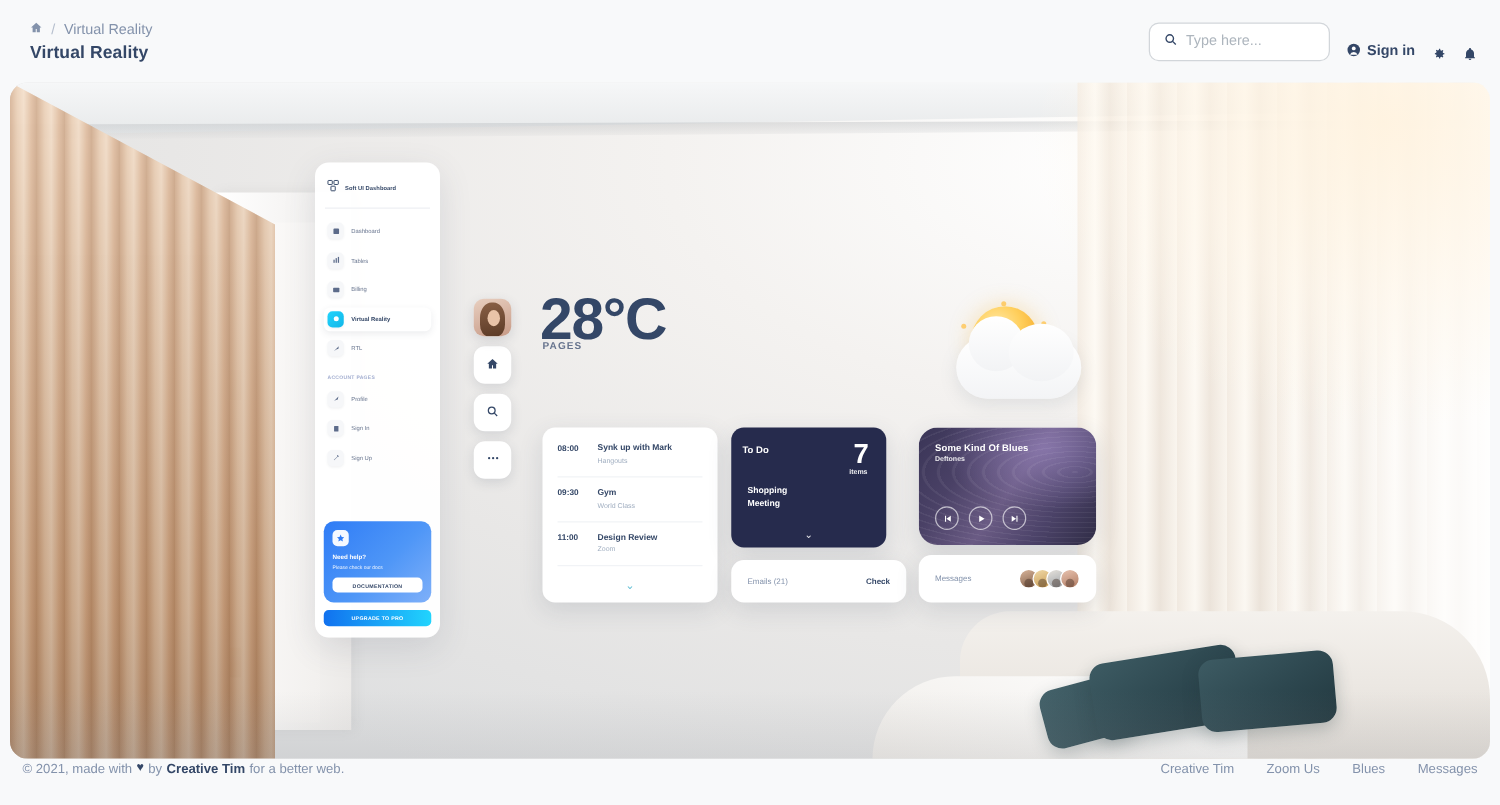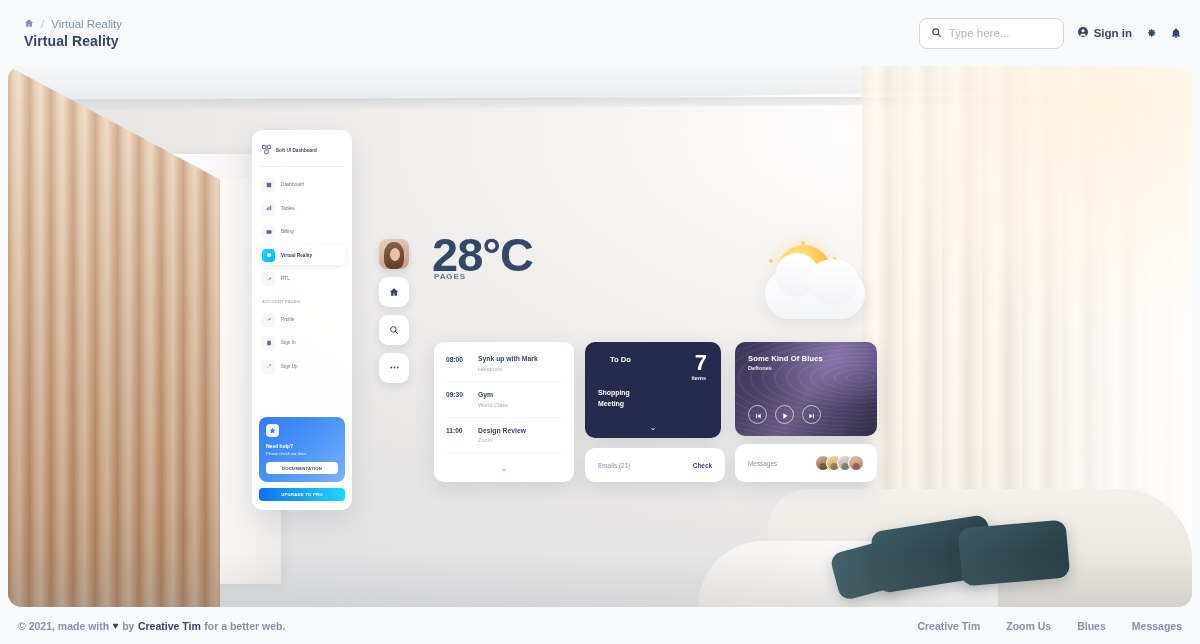--- a/index.html
+++ b/index.html
@@ -14,21 +14,21 @@
   
   .topnav{
     height:66px; padding:0 18px;
     display:flex; align-items:center; justify-content:space-between;
   }
   .nav-left{ display:flex; flex-direction:column; gap:3px; padding-left:6px; }
   .breadcrumb{ display:flex; align-items:center; gap:7px; font-size:11.5px; color:#8392ab; }
   .breadcrumb .sep{ color:#b6bfce; }
   .crumb-link{ color:#8392ab; }
   .page-title{ font-size:14px; font-weight:bold; color:#344767; letter-spacing:.1px; }
-  .nav-right{ display:flex; align-items:center; gap:13px; }
+  .nav-right{ display:flex; align-items:flex-end; gap:13px; }
 
   .search-box{
     width:145px; height:31px; border:1px solid #d2d6da; border-radius:8px;
     background:#fff; display:flex; align-items:center; gap:7px; padding:0 11px;
   }
   .search-box input{
     border:none; outline:none; font-size:11.5px; color:#8392ab;
     font-family:"Liberation Sans", sans-serif; background:transparent; width:100%;
   }
   .search-box input::placeholder{ color:#adb5bd; }
@@ -234,43 +234,43 @@
   }
   .sched-row{ display:flex; gap:10px; align-items:flex-start; padding-bottom:9px; margin-bottom:9px;
     border-bottom:1px solid #f1f3f6; }
   .sched-row:last-of-type{ border-bottom:none; }
   .sched-time{ font-size:6.6px; color:#344767; font-weight:bold; width:22px; flex:none; padding-top:.5px; }
   .sched-title{ font-size:6.8px; color:#344767; font-weight:bold; line-height:1.3; }
   .sched-sub{ font-size:5.6px; color:#a0aec0; margin-top:2px; }
   .sched-chev{ position:absolute; left:0; right:0; bottom:9px; text-align:center; color:#5dbdd4; font-size:9px; }
 
   .todo-card{
-    left:585px; top:342px; width:136px; height:96px;
-    background:#262b4d; color:#fff; padding:13px 25px;
+    left:585px; top:342px; width:124px; height:96px;
+    background:#262b4d; color:#fff; padding:13px 9px;
   }
   .todo-title{ font-size:7.6px; font-weight:bold; }
   .todo-num{ position:absolute; right:14px; top:10px; font-size:22px; font-weight:bold; line-height:1; }
   .todo-items-lbl{ position:absolute; right:15px; top:33px; font-size:5.6px; font-weight:bold; opacity:.92; }
   .todo-list{ position:absolute; left:13px; top:47px; display:flex; flex-direction:column; gap:4px; }
   .todo-li{ font-size:6.9px; font-weight:bold; }
   .todo-chev{ position:absolute; left:0; right:0; bottom:6px; text-align:center; font-size:8px; opacity:.9; }
 
   .emails-card{
     left:585px; top:448px; width:140px; height:34px;
     background:#fff; display:flex; align-items:center; justify-content:space-between; padding:0 13px;
   }
   .emails-lbl{ font-size:6.4px; color:#8392ab; }
   .emails-check{ font-size:6.4px; color:#344767; font-weight:bold; }
 
   .music-card{
     left:735px; top:342px; width:142px; height:94px; overflow:hidden;
     background:
       radial-gradient(120px 70px at 72% 18%, rgba(160,140,200,.55), rgba(0,0,0,0) 70%),
       linear-gradient(125deg,#3a3557 0%,#4a4166 28%,#6a5b84 52%,#4c4369 74%,#2f2c45 100%);
-    color:#fff; padding:12px 13px;
+    color:#fff; padding:12px 13px;border-radius:15px;
   }
   .music-waves{ position:absolute; inset:0; opacity:.45;
     background:
       repeating-radial-gradient(ellipse 180px 60px at 88% 38%,
         rgba(255,255,255,.13) 0px, rgba(255,255,255,.13) 2px,
         rgba(255,255,255,0) 3px, rgba(255,255,255,0) 12px);
   }
   .music-title{ position:relative; font-size:7.6px; font-weight:bold; letter-spacing:.1px; }
   .music-artist{ position:relative; font-size:5.6px; opacity:.88; margin-top:2px; font-weight:bold; }
   .music-ctrls{ position:absolute; left:13px; bottom:12px; display:flex; gap:8px; }
@@ -294,22 +294,22 @@
   .av.a2{ background:linear-gradient(160deg,#f0d9a8,#c79a52); }
   .av.a3{ background:linear-gradient(160deg,#e6e2dc,#9aa0a6); }
   .av.a4{ background:linear-gradient(160deg,#e8c3b0,#b07b62); }
   .av::after{
     content:""; position:absolute; left:50%; top:52%; transform:translateX(-50%);
     width:7px; height:7px; border-radius:50%; background:rgba(60,40,30,.42);
   }
 
   
   .footer{
-    position:absolute; left:0; bottom:0; width:1200px; height:37px;
-    display:flex; align-items:center; justify-content:space-between; padding:0 18px;font-weight:bold;
+    position:absolute; left:0; bottom:11px; width:1200px; height:37px;
+    display:flex; align-items:center; justify-content:space-between; padding:0 18px;
   }
   .foot-copy{ font-size:10.5px; color:#8392ab; display:flex; align-items:center; gap:3.5px; }
   .foot-copy b{ color:#344767; }
   .heart{ color:#344767; font-size:10px; }
   .foot-links{ display:flex; gap:26px; }
   .foot-links a{ font-size:10.5px; color:#8392ab; text-decoration:none; }
 </style>
 </head>
 <body>
 

